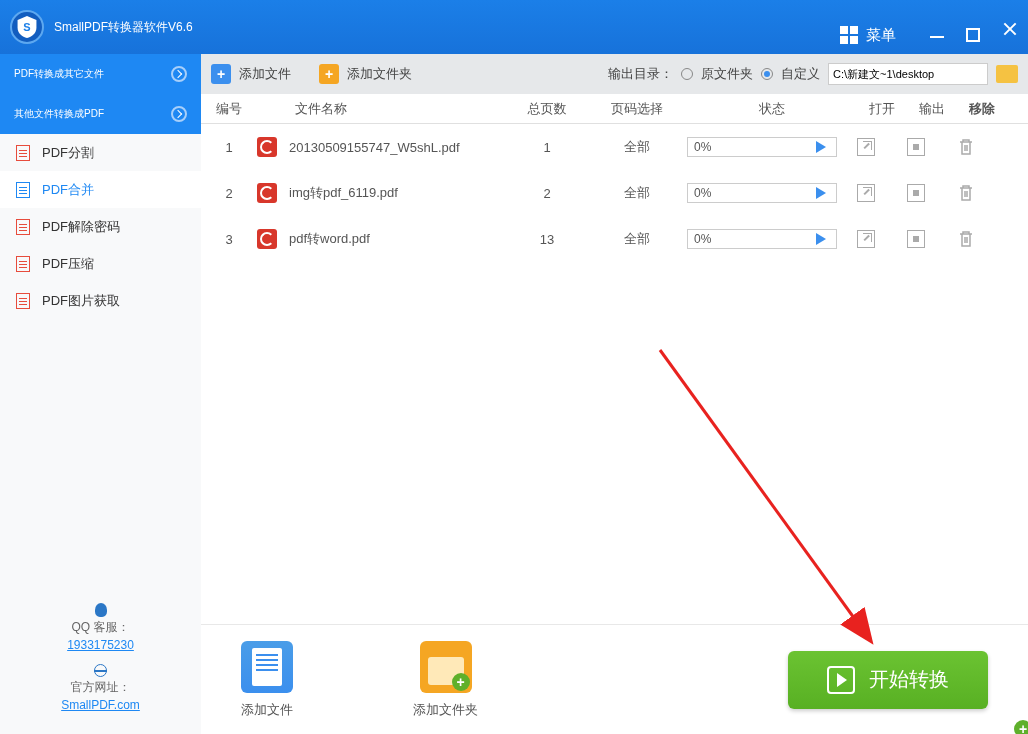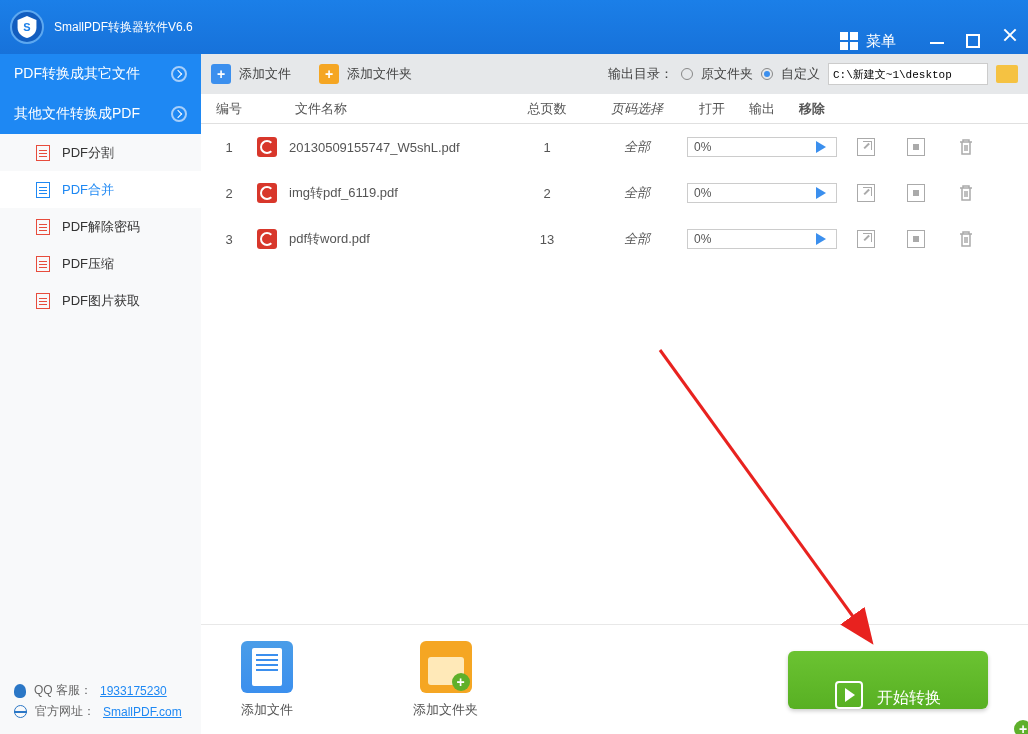--- a/index.html
+++ b/index.html
@@ -3,76 +3,76 @@
 <meta charset="utf-8">
 <style>
 * { margin: 0; padding: 0; box-sizing: border-box; font-family: "Microsoft YaHei", Arial, sans-serif; }
 body { width: 1028px; height: 734px; overflow: hidden; background: #fff; }
 
 
 .titlebar { height: 54px; background: linear-gradient(to bottom, #1B7FE8, #1772DA); display: flex; align-items: center; padding: 0 10px; color: #fff; position: relative; }
 .logo { width: 34px; height: 34px; border-radius: 50%; background: #125DBF; display: flex; align-items: center; justify-content: center; margin-right: 10px; border:2px solid #5DA8F0;}
 .logo-inner { width:20px; height:22px; }
 .app-title { font-size: 12px; }
-.tb-right { position: absolute; right: 6px; top: 14px; height: 54px; display: flex; align-items: center; gap: 18px; }
+.tb-right { position: absolute; right: 6px; top: 8px; height: 54px; display: flex; align-items: center; gap: 18px; }
 .menu-btn { display: flex; align-items: center; gap: 8px; color: #fff; font-size: 15px; }
 .menu-grid { width: 18px; height: 18px; display: flex; flex-wrap: wrap; gap: 2px; }
 .menu-grid span { width: 8px; height: 8px; background: #fff; }
 .win-ctrl { display: flex; gap: 22px; margin-left: 16px; margin-right: 6px;}
 .win-ctrl div { width: 14px; height: 14px; color: #fff; }
 .ic-min { height: 2px !important; background: #fff; margin-top: 8px; width:14px;}
 .ic-max { border: 2px solid #fff; width:12px;height:12px;}
 .ic-close {}
 .ic-close::before,.ic-close::after{content:"";position:absolute;width:16px;height:2px;background:#fff;}
 .ic-close{position:relative;}
 .ic-close::before{transform:rotate(45deg);}
 .ic-close::after{transform:rotate(-45deg);}
 
 
 .wrap { display: flex; height: 680px; }
 .sidebar { width: 201px; background: #f8f9fa; display:flex; flex-direction:column; }
-.cat { height: 40px; display: flex; align-items: center; padding: 12px 14px; color: #fff; font-size: 14px; justify-content: space-between; cursor:pointer;}
+.cat { height: 40px; display: flex; align-items: center; padding: 12px 14px; color: #fff; font-size: 10px; justify-content: space-between; cursor:pointer;}
 .cat.c2 { background: #1E88F3; }
 .cat.c1 { background: #1E88F3; }
 .cat.c3 { background: #1E88F3; }
 .chev { width: 16px; height: 16px; border:2px solid #A7CFFA; border-radius:50%; display:flex;align-items:center;justify-content:center;}
 .chev::after{content:"";width:5px;height:5px;border-right:1.5px solid #fff;border-bottom:1.5px solid #fff;transform:rotate(-45deg);margin-right:2px;}
 .cat.expanded .chev::after{transform:rotate(45deg);margin:0 0 2px 0;}
-.opt { height: 37px; display: flex; align-items: center; padding: 0 36px; gap: 12px; font-size: 13px; color: #333; cursor:pointer;}
+.opt { height: 37px; display: flex; align-items: center; padding: 0 16px; gap: 12px; font-size: 13px; color: #333; cursor:pointer;}
 .opt.active { background: #fff; color: #1E88F3; }
 .pdf-ic { width: 14px; height: 16px; border: 1.2px solid #E74C3C; position: relative; }
 .opt.active .pdf-ic{border-color:#1E88F3;}
 .pdf-ic::after{content:"";position:absolute;top:4px;left:2px;right:2px;height:1px;background:#E74C3C;box-shadow:0 3px 0 #E74C3C,0 6px 0 #E74C3C;}
 .opt.active .pdf-ic::after{background:#1E88F3;box-shadow:0 3px 0 #1E88F3,0 6px 0 #1E88F3;}
 
 .sb-foot { margin-top: auto; padding: 10px 14px; font-size: 12px; color: #666; }
-.sb-foot div { display: flex; align-items: center; gap: 8px; margin: 4px 0; }
+.sb-foot div { display: flex; align-items: center; gap: 2px; margin: 12px 0; flex-direction: column; }
 .sb-foot a { color: #1E88F3; text-decoration: underline; }
 .qq-ic{width:12px;height:14px;background:#2B77C6;border-radius:50% 50% 40% 40%;}
 .ie-ic{width:13px;height:13px;border:1.5px solid #2B77C6;border-radius:50%;position:relative;}
 .ie-ic::after{content:"";position:absolute;left:-1px;right:-1px;top:5px;height:2px;background:#2B77C6;}
 
 
 .main { flex: 1; display: flex; flex-direction: column; }
 .toolbar { height: 40px; background: #E6E8EA; display: flex; align-items: center; padding: 0 10px; gap: 28px; font-size: 13px; color: #444; }
 .tb-btn { display: flex; align-items: center; gap: 8px; cursor:pointer;}
 .sq { width: 20px; height: 20px; border-radius: 3px; display:flex;align-items:center;justify-content:center; color:#fff; font-weight:bold;font-size:14px;}
 .sq.blue { background: #3B8FEE; }
 .sq.orange { background: #F5A623; }
 .tb-out { margin-left: auto; display: flex; align-items: center; gap: 8px; font-size:13px;}
 .radio { width: 12px; height: 12px; border: 1px solid #888; border-radius: 50%; display:inline-flex;align-items:center;justify-content:center;}
 .radio.on::after { content:""; width: 6px; height: 6px; background: #3B8FEE; border-radius: 50%; }
-.path-box { width: 160px; height: 22px; background: #fff; border: 1px solid #ccc; font-size: 11px; padding: 8px 4px; font-family: Liberation Mono, monospace;}
+.path-box { width: 160px; height: 22px; background: #fff; border: 1px solid #ccc; font-size: 11px; padding: 8px 4px; font-family: Liberation Sans, sans-serif;}
 .folder-ic { width: 22px; height: 18px; background: #F5C242; border-radius:2px;}
 
 .table-hdr { height: 30px; border-bottom: 1px solid #E0E0E0; display: flex; align-items: center; font-size: 13px; color: #555; padding: 0 10px; }
 .col-idx { width: 36px; text-align:center;}
 .col-name { width: 260px; padding-left: 48px;}
 .col-pages { width: 80px; text-align:center;}
-.col-sel { width: 100px; text-align:center;font-style:italic;}
+.col-sel { width: 100px; text-align:center;}
 .col-status { width: 170px; text-align:center;}
 .col-open { width: 50px; text-align:center;}
 .col-out { width: 50px; text-align:center;}
 .col-del { width: 50px; text-align:center;font-weight:bold;}
 
 .row { height: 46px; display: flex; align-items: center; padding: 0 10px; font-size: 13px; color: #555; }
 .file-ic { width: 20px; height: 20px; background: #D8372B; border-radius:3px; display:flex;align-items:center;justify-content:center;}
 .file-ic::after{content:"";width:10px;height:10px;border:2px solid #fff;border-radius:50%;border-right-color:transparent;}
 .name-cell { display: flex; align-items: center; gap: 12px; width: 260px; padding-left: 10px;}
 .prog { width: 150px; height: 20px; border: 1px solid #ccc; background: #fff; display: flex; align-items: center; position:relative;}
@@ -92,21 +92,21 @@
 .big-ic.fold { background: #F5A623; position:relative;}
 .big-ic.clean { background: linear-gradient(135deg,#7AC943,#5FB02B); }
 .doc-inner{width:30px;height:38px;background:#fff;border-radius:2px;position:relative;}
 .doc-inner::after{content:"";position:absolute;left:4px;right:4px;top:6px;height:2px;background:#3B8FEE;box-shadow:0 5px 0 #3B8FEE,0 10px 0 #3B8FEE,0 15px 0 #3B8FEE;}
 .doc-plus{position:absolute;bottom:-4px;right:-4px;width:18px;height:18px;background:#5FB02B;border-radius:50%;color:#fff;display:flex;align-items:center;justify-content:center;font-size:14px;font-weight:bold;}
 .fold-inner{width:36px;height:28px;background:#FFE9B8;border-radius:3px;position:relative;top:4px;}
 .fold-plus{position:absolute;bottom:2px;right:2px;width:18px;height:18px;background:#5FB02B;border-radius:50%;color:#fff;display:flex;align-items:center;justify-content:center;font-size:14px;font-weight:bold;}
 .broom{width:6px;height:28px;background:#8B5A2B;position:relative;top:-4px;}
 .broom::after{content:"";position:absolute;bottom:-14px;left:-10px;width:26px;height:16px;background:#F5D547;border-radius:3px 3px 6px 6px;}
 
-.start-btn { margin-left:auto; width: 200px; height: 58px; background: linear-gradient(to bottom,#6BC332,#58B023); border-radius:6px; display:flex;align-items:flex-end;justify-content:center;gap:14px;color:#fff;font-size:16px;cursor:pointer;box-shadow:0 2px 4px rgba(0,0,0,0.2);}
+.start-btn { margin-left:auto; width: 200px; height: 58px; background: linear-gradient(to bottom,#6BC332,#58B023); border-radius:6px; display:flex;align-items:center;justify-content:center;gap:14px;color:#fff;font-size:20px;cursor:pointer;box-shadow:0 2px 4px rgba(0,0,0,0.2);}
 .start-btn .pcircle{width:28px;height:28px;border:2px solid #fff;border-radius:4px;display:flex;align-items:center;justify-content:center;}
 .start-btn .pcircle::after{content:"";width:0;height:0;border-left:10px solid #fff;border-top:7px solid transparent;border-bottom:7px solid transparent;margin-left:2px;}
 
 .red-arrow{position:absolute;top:340px;left:650px;}
 </style>
 </head>
 <body>
 
 <div class="titlebar">
   <div class="logo">
@@ -199,20 +199,21 @@
         <input class="path-box" value="C:\新建文~1\desktop" style="">
         <span class="folder-ic"></span>
       </div>
     </div>
 
     <div class="table-hdr">
       <div class="col-idx">编号</div>
       <div class="col-name">文件名称</div>
       <div class="col-pages">总页数</div>
       <div class="col-sel">页码选择</div>
+      <div class="col-status">状态</div>
       <div class="col-open">打开</div>
       <div class="col-out">输出</div>
       <div class="col-del">移除</div>
     </div>
 
     <div id="rows">
         <div class="row">
           <div class="col-idx">1</div>
           <div class="name-cell">
             <span class="file-ic"></span>

